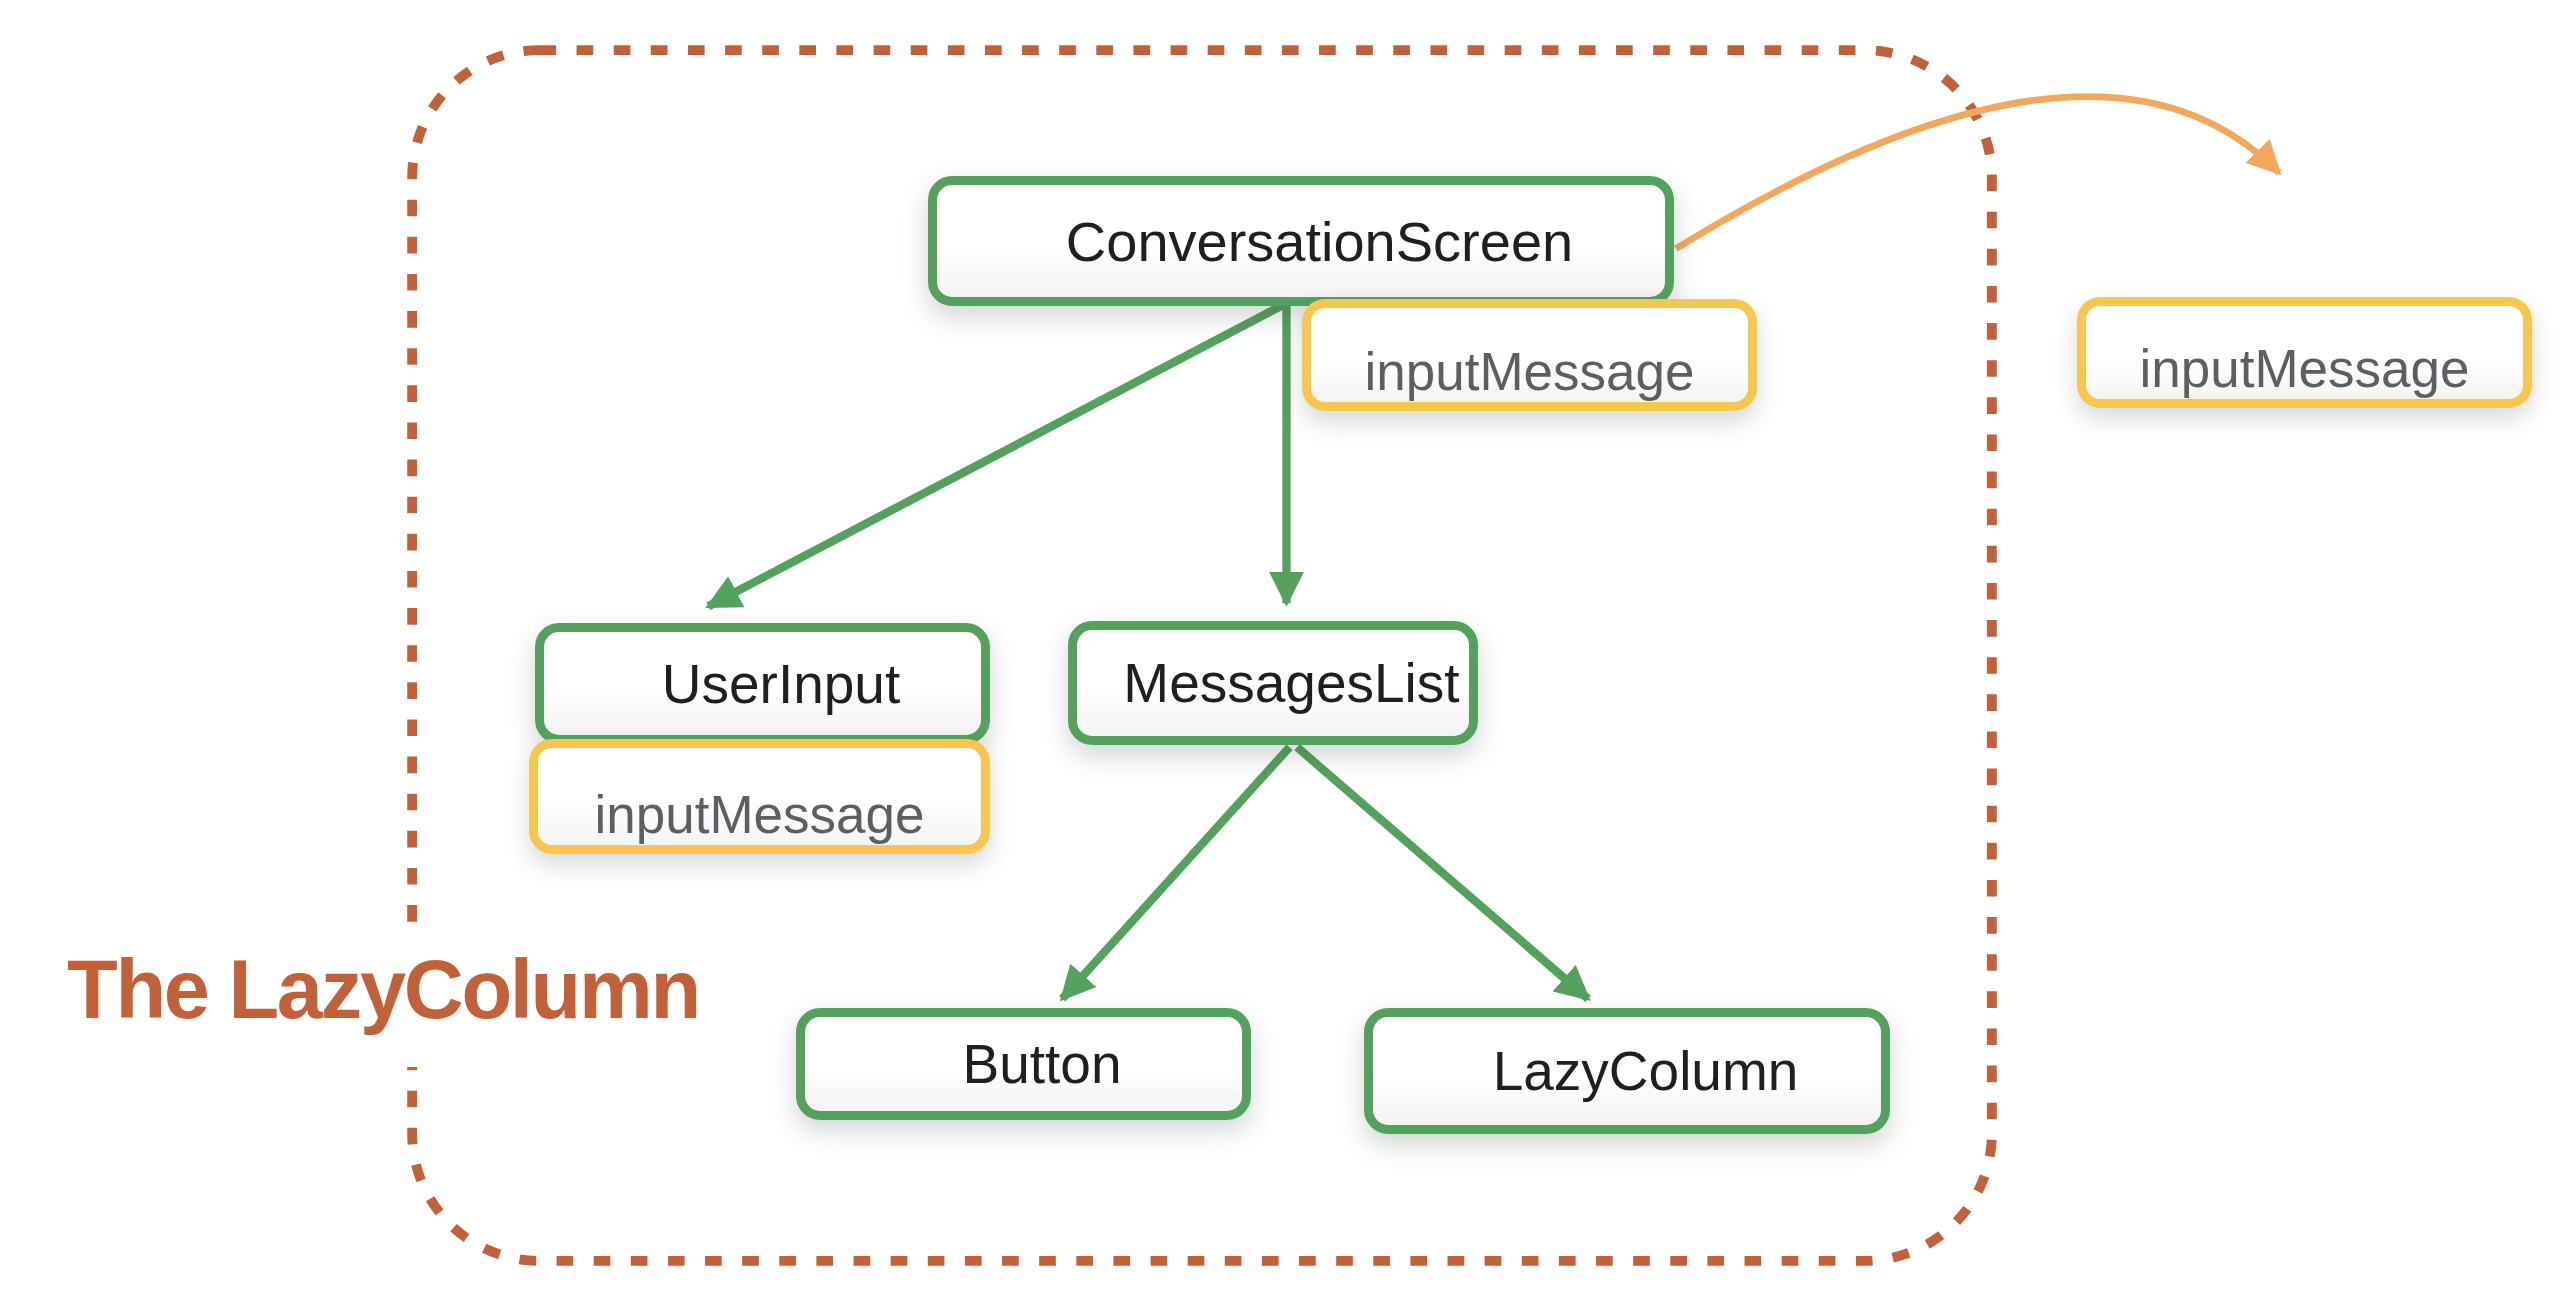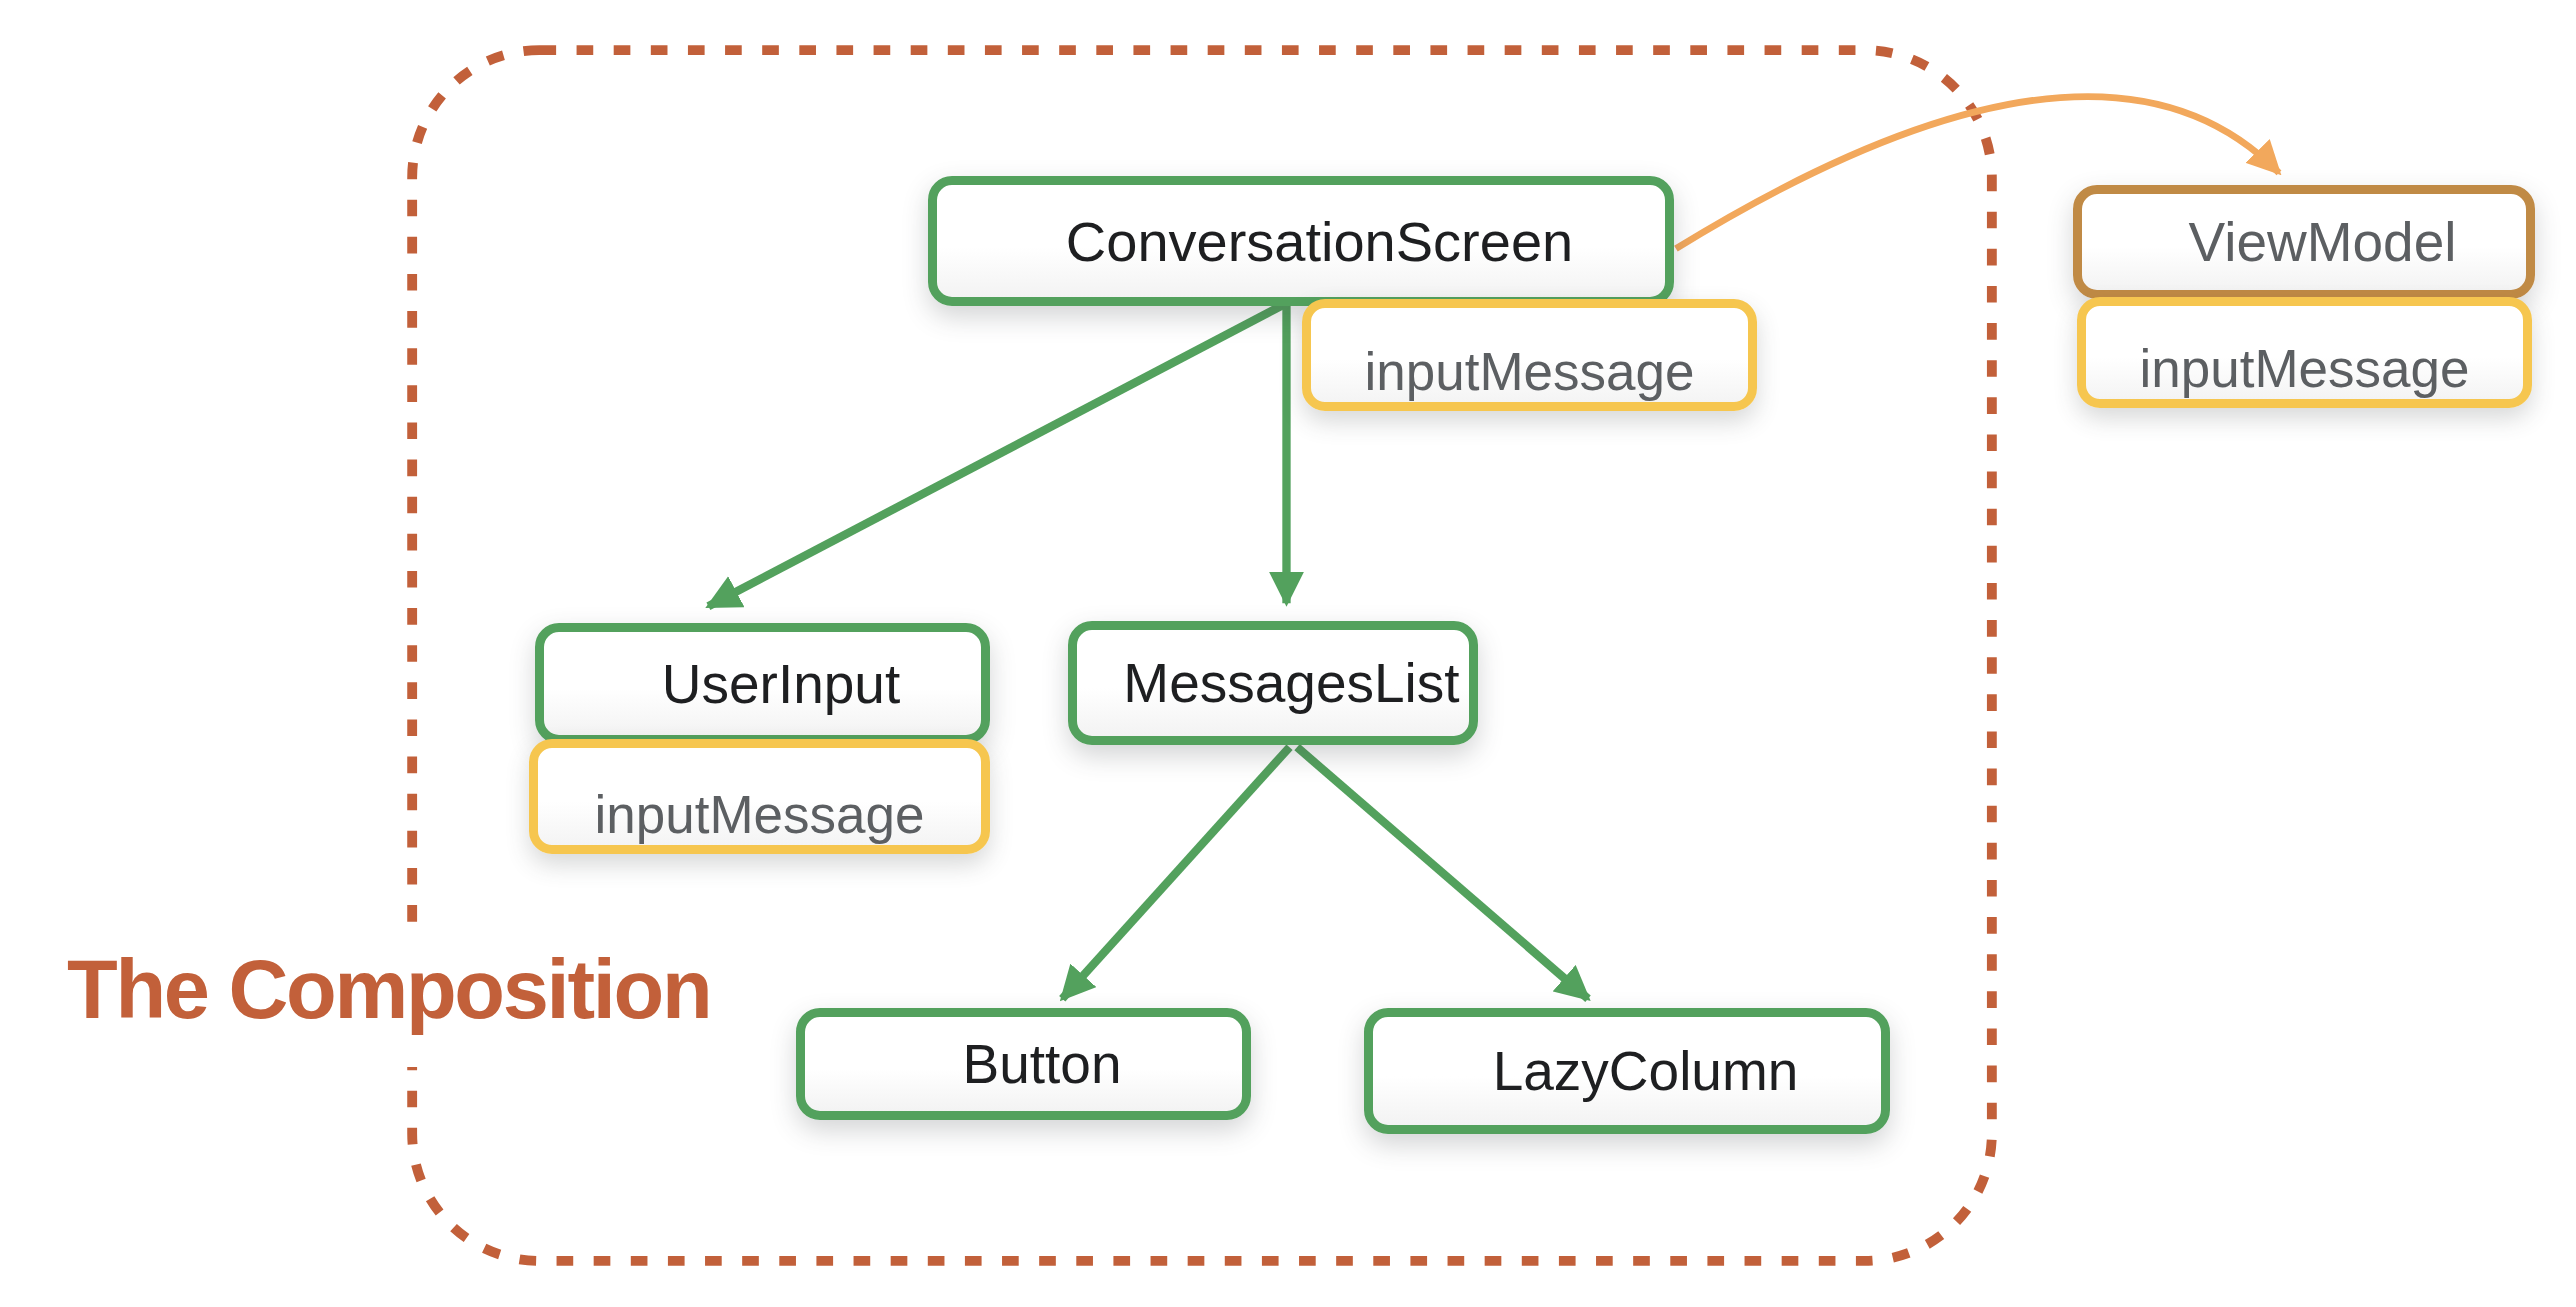--- a/index.html
+++ b/index.html
@@ -107,23 +107,20 @@
   </div>
 
   <div class="node" id="n-bt">
     <span>Button</span>
   </div>
 
   <div class="node" id="n-lc">
     <span>LazyColumn</span>
   </div>
 
-  <div class="node vm" id="n-vm">
-    <span>ViewModel</span>
-  </div>
   <div class="badge" id="b-vm">
     <span>inputMessage</span>
   </div>
 
-  <div id="title">The Composition</div>
+  <div id="title">The LazyColumn</div>
 
 </div>
 
 
 </body></html>

